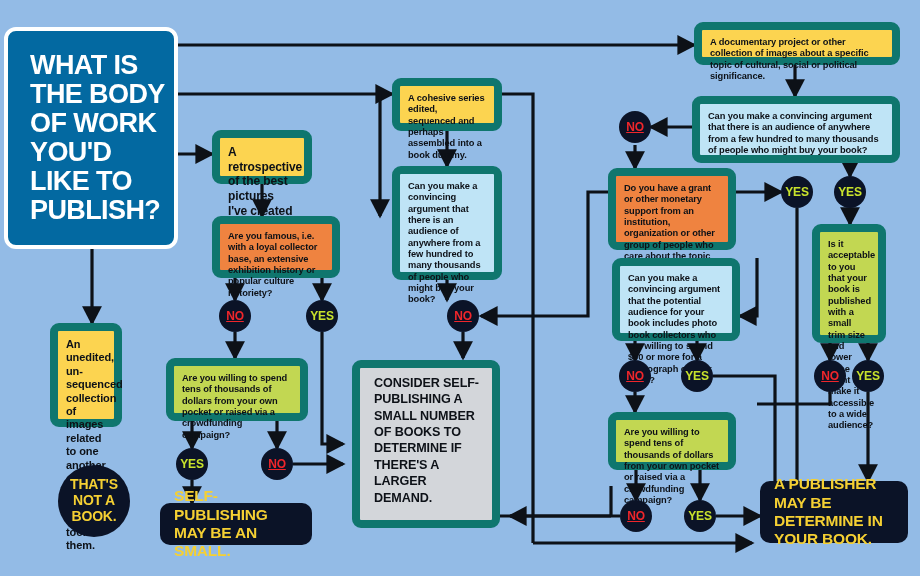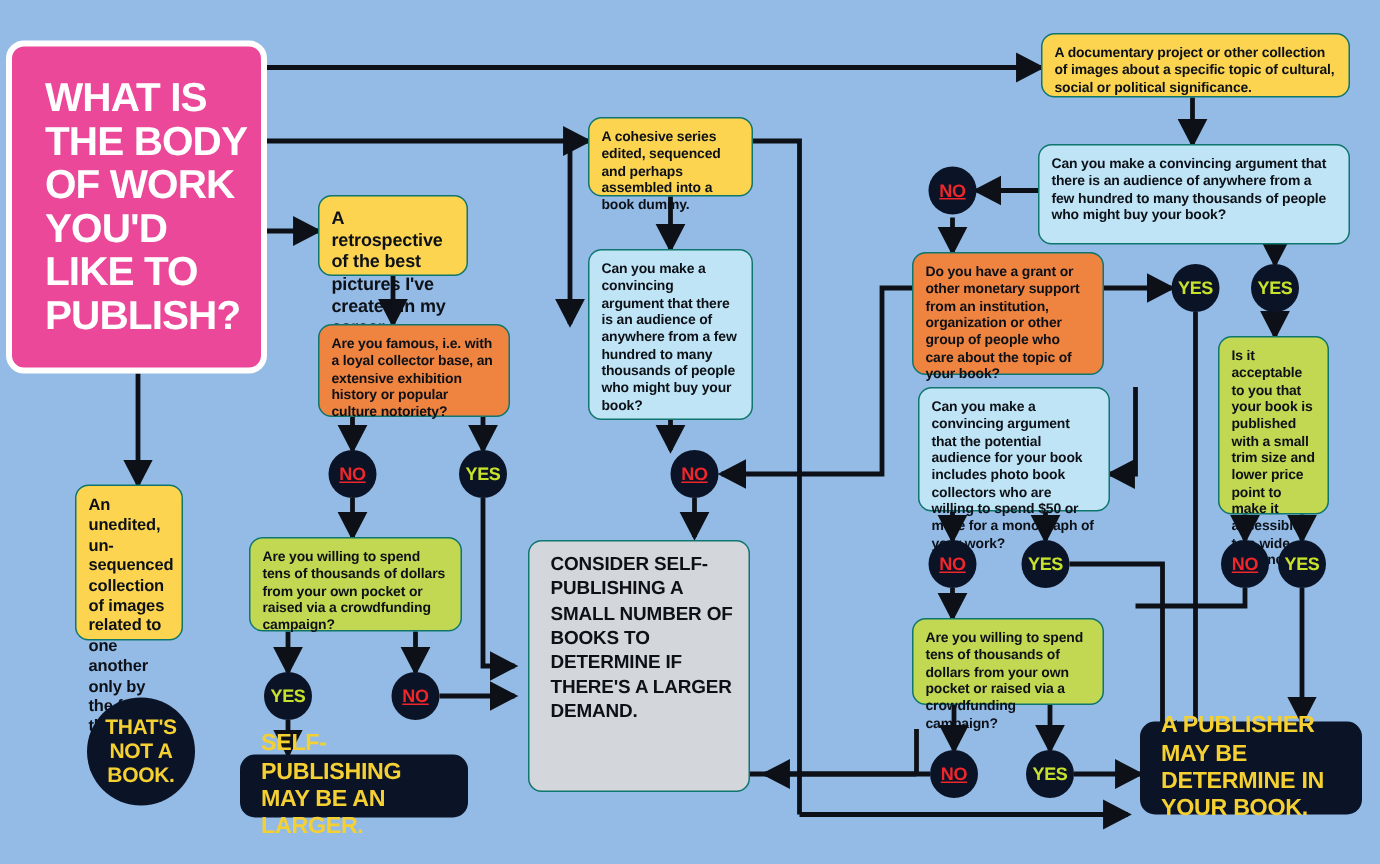--- a/index.html
+++ b/index.html
@@ -9,39 +9,39 @@
     font-family:"Liberation Sans", sans-serif;
     overflow:hidden;
     position:relative;
   }
   #stage{position:absolute;inset:0;width:920px;height:576px;}
   svg#wires{position:absolute;left:0;top:0;width:920px;height:576px;pointer-events:none;}
 
   .node{
     position:absolute;
     box-sizing:border-box;
-    border:1px solid #0f766e;
+    border:8px solid #0f766e;
     border-radius:9px;
     color:#0d1117;
     font-weight:bold;
     line-height:1.22;
     letter-spacing:-0.1px;
     z-index:3;
     padding:7px 8px;
   }
   .yellow{background:#fcd450;}
   .orange{background:#ef8340;}
   .blue{background:#bfe4f6;}
   .green{background:#c3d койне;}
   .green{background:#c2d752;}
   .grey{background:#d3d6da;}
 
   .hero{
     position:absolute;
-    background:#ec4899;
+    background:#0369a1;
     border:4px solid #ffffff;
     border-radius:12px;
     color:#ffffff;
     font-weight:bold;
     z-index:4;
     box-sizing:border-box;
     display:flex;align-items:center;
   }
   .hero span{
     display:block;
@@ -241,21 +241,21 @@
 
   <div class="node grey" style="left:352px;top:360px;width:148px;height:168px;font-size:12.6px;line-height:1.3;display:flex;padding-left:14px;">
     <span>CONSIDER SELF-PUBLISHING A SMALL NUMBER OF BOOKS TO DETERMINE IF THERE'S A LARGER DEMAND.</span>
   </div>
 
   <div class="circle-terminal" style="left:58px;top:465px;width:72px;height:72px;">
     <span>THAT'S NOT A BOOK.</span>
   </div>
 
   <div class="terminal" style="left:160px;top:503px;width:152px;height:42px;">
-    <span>SELF-PUBLISHING MAY BE AN LARGER.</span>
+    <span>SELF-PUBLISHING MAY BE AN SMALL.</span>
   </div>
 
   <div class="terminal" style="left:760px;top:481px;width:148px;height:62px;">
     <span>A PUBLISHER MAY BE DETERMINE IN YOUR BOOK.</span>
   </div>
 
   <div class="badge no" style="left:219px;top:300px;">
       <span>NO</span>
     </div>
   <div class="badge yes" style="left:306px;top:300px;">

